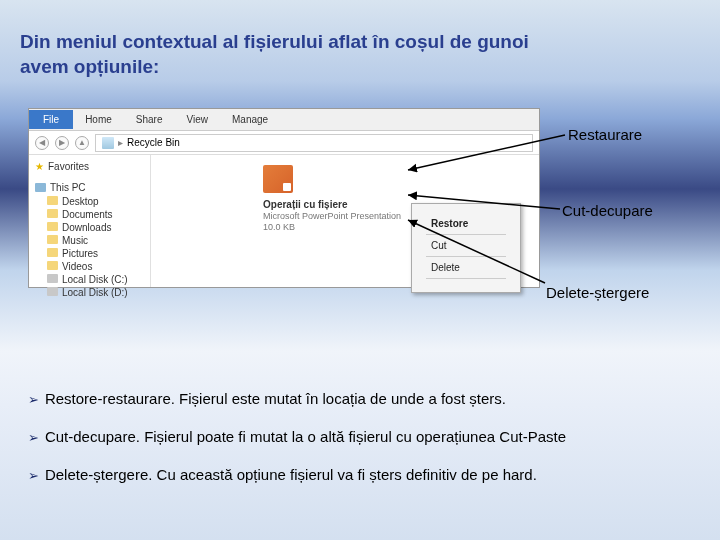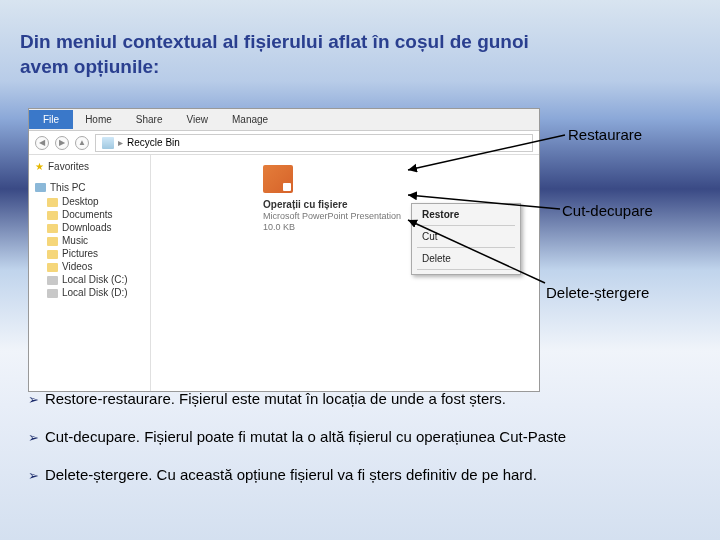--- a/index.html
+++ b/index.html
@@ -27,21 +27,21 @@
     font-weight: bold;
     font-size: 19px;
     line-height: 1.3;
   }
 
   .screenshot-area {
     position: absolute;
     top: 108px;
     left: 28px;
     width: 512px;
-    height: 284px;
+    height: 180px;
     background: #fff;
     border: 1px solid #999;
     font-size: 10px;
     font-family: "Segoe UI", Tahoma, sans-serif;
   }
 
   .win-ribbon {
     height: 22px;
     background: #f0f0f0;
     border-bottom: 1px solid #ccc;
@@ -108,21 +108,21 @@
     display: flex;
     align-items: center;
     gap: 4px;
     padding: 2px 0;
   }
   .star-ico { color: #e6b800; font-size: 10px; }
   .sidebar-item {
     padding: 1px 0 1px 12px;
     color: #333;
     display: flex;
-    align-items: flex-end;
+    align-items: flex-start;
     gap: 4px;
   }
   .folder-ico {
     width: 11px; height: 9px;
     background: #f5d67a;
     border-radius: 1px;
     display: inline-block;
   }
   .disk-ico {
     width: 11px; height: 9px;
@@ -165,21 +165,21 @@
   .file-meta { color: #777; font-size: 9px; }
 
   .context-menu {
     position: absolute;
     top: 48px;
     left: 260px;
     width: 110px;
     background: #f4f4f4;
     border: 1px solid #aaa;
     box-shadow: 2px 2px 4px rgba(0,0,0,0.3);
-    padding: 2px;
+    padding: 11px;
   }
   .menu-item {
     padding: 3px 8px;
     color: #222;
   }
   .menu-item.bold { font-weight: bold; }
   .menu-sep {
     height: 1px;
     background: #ccc;
     margin: 2px 3px;

